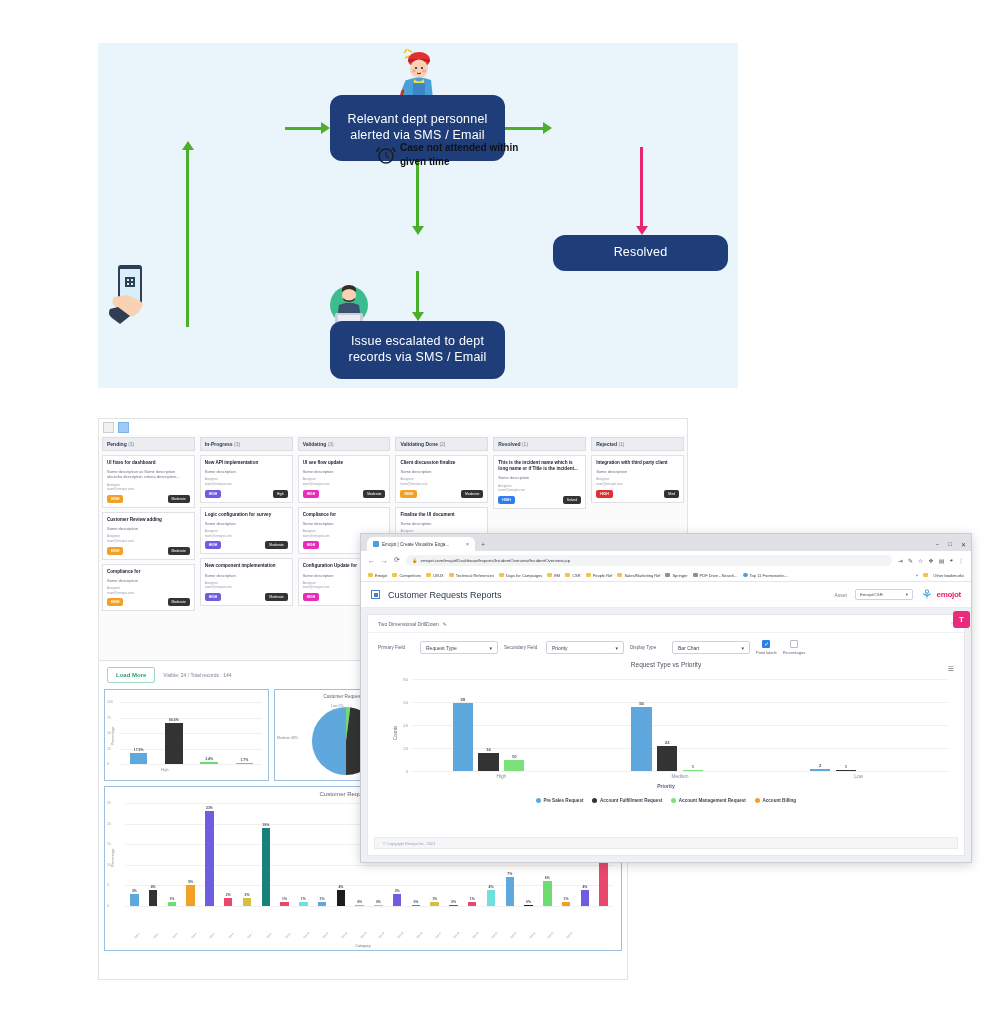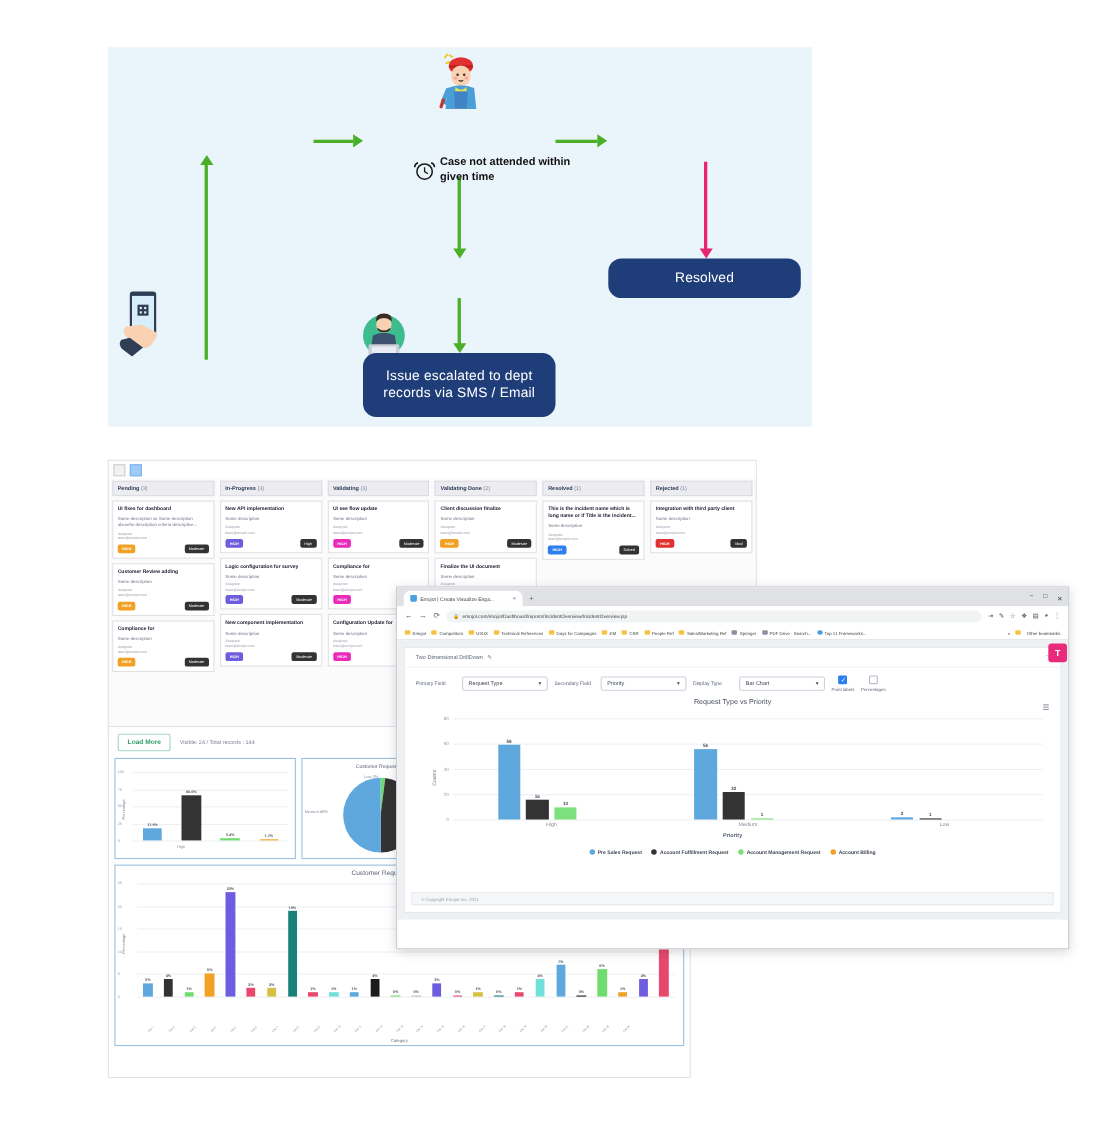--- a/index.html
+++ b/index.html
@@ -252,20 +252,23 @@
   <svg style="position:absolute;left:228px;top:238px;width:46px;height:46px" viewBox="0 0 46 46">
     <circle cx="23" cy="24" r="19" fill="#3dbd8d"></circle>
     <ellipse cx="23" cy="14" rx="7" ry="7.5" fill="#f9d2b4"></ellipse>
     <path d="M16 11 q7 -6 14 0 q1 -7 -7 -7 q-8 0 -7 7z" fill="#3a2b22"></path>
     <path d="M17 17 q6 5 12 0 q0 4 -6 4 q-6 0 -6 -4z" fill="#3a2b22"></path>
     <path d="M13 24 q10 -5 20 0 l2 14 l-24 0 z" fill="#3b5170"></path>
     <rect x="9" y="32" width="28" height="11" rx="1.5" fill="#c9ced8"></rect>
     <rect x="12" y="34" width="22" height="8" fill="#e9edf3"></rect>
   </svg>
 
+  <div class="node" id="n-relevant">
+      <span>Relevant dept personnel alerted via SMS / Email</span>
+    </div>
   <div class="node" id="n-resolved">
       <span>Resolved</span>
     </div>
   <div class="node" id="n-escalated">
       <span>Issue escalated to dept records via SMS / Email</span>
     </div>
 
   <div class="arrow ar-line-h green" style="left:187px;top:84px;width:36px"></div>
   <div class="head head-r" style="left:223px;top:79px"></div>
 
@@ -657,20 +660,35 @@
         <span class="bm-ico blue"></span>
         <span class="bm-txt">Top 11 Frameworks...</span>
       </div>
       <div id="bm-overflow">
         <span class="bm-txt">»</span>
         <span class="bm-ico"></span>
         <span class="bm-txt">Other bookmarks</span>
       </div>
     </div>
 
+  <div id="app-header">
+    <div id="hamburger">
+        <i></i>
+      </div>
+    <div id="app-title">Customer Requests Reports</div>
+    <div id="asset-label">Asset</div>
+    <div id="asset-select">
+      <span>EmojotCSR</span>
+      <span>▾</span>
+    </div>
+    <div id="brand">
+      <span id="brand-mark">⚘</span>
+      <span id="brand-text">emojot</span>
+    </div>
+  </div>
 
   <div id="app-body">
     <div id="card-drill">
       <div id="fab">T</div>
 
       <div id="drill-head">
         <span id="drill-title">Two Dimensional DrillDown</span>
         <span id="drill-edit">✎</span>
         <span id="drill-collapse">⌃</span>
       </div>

